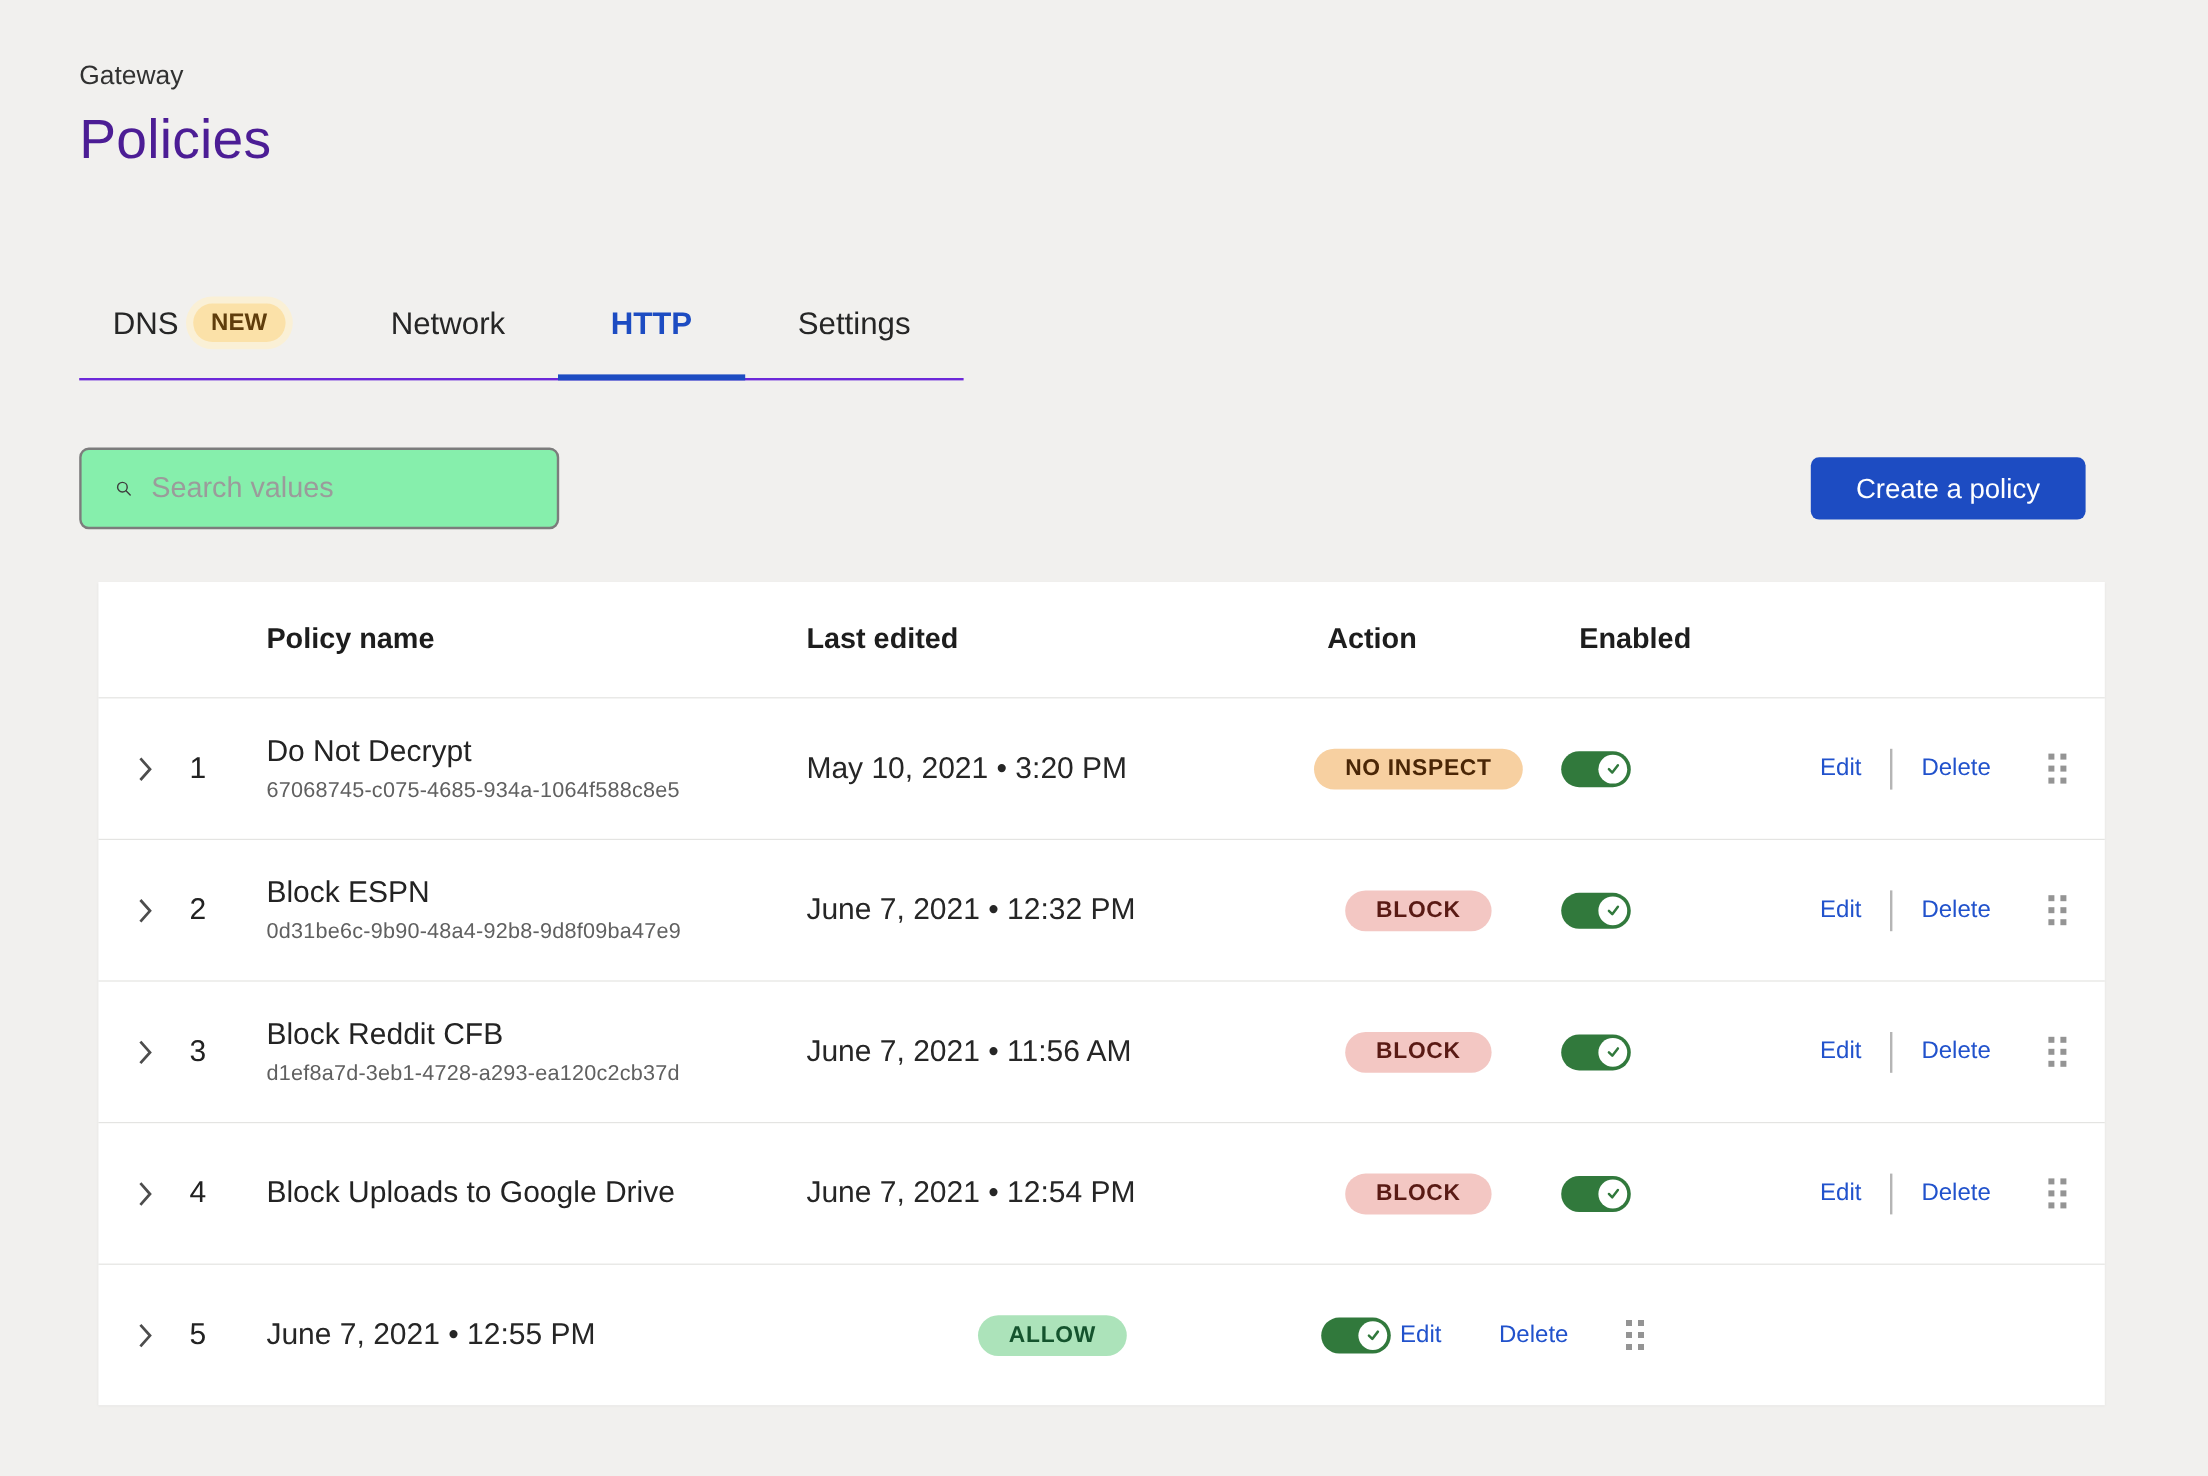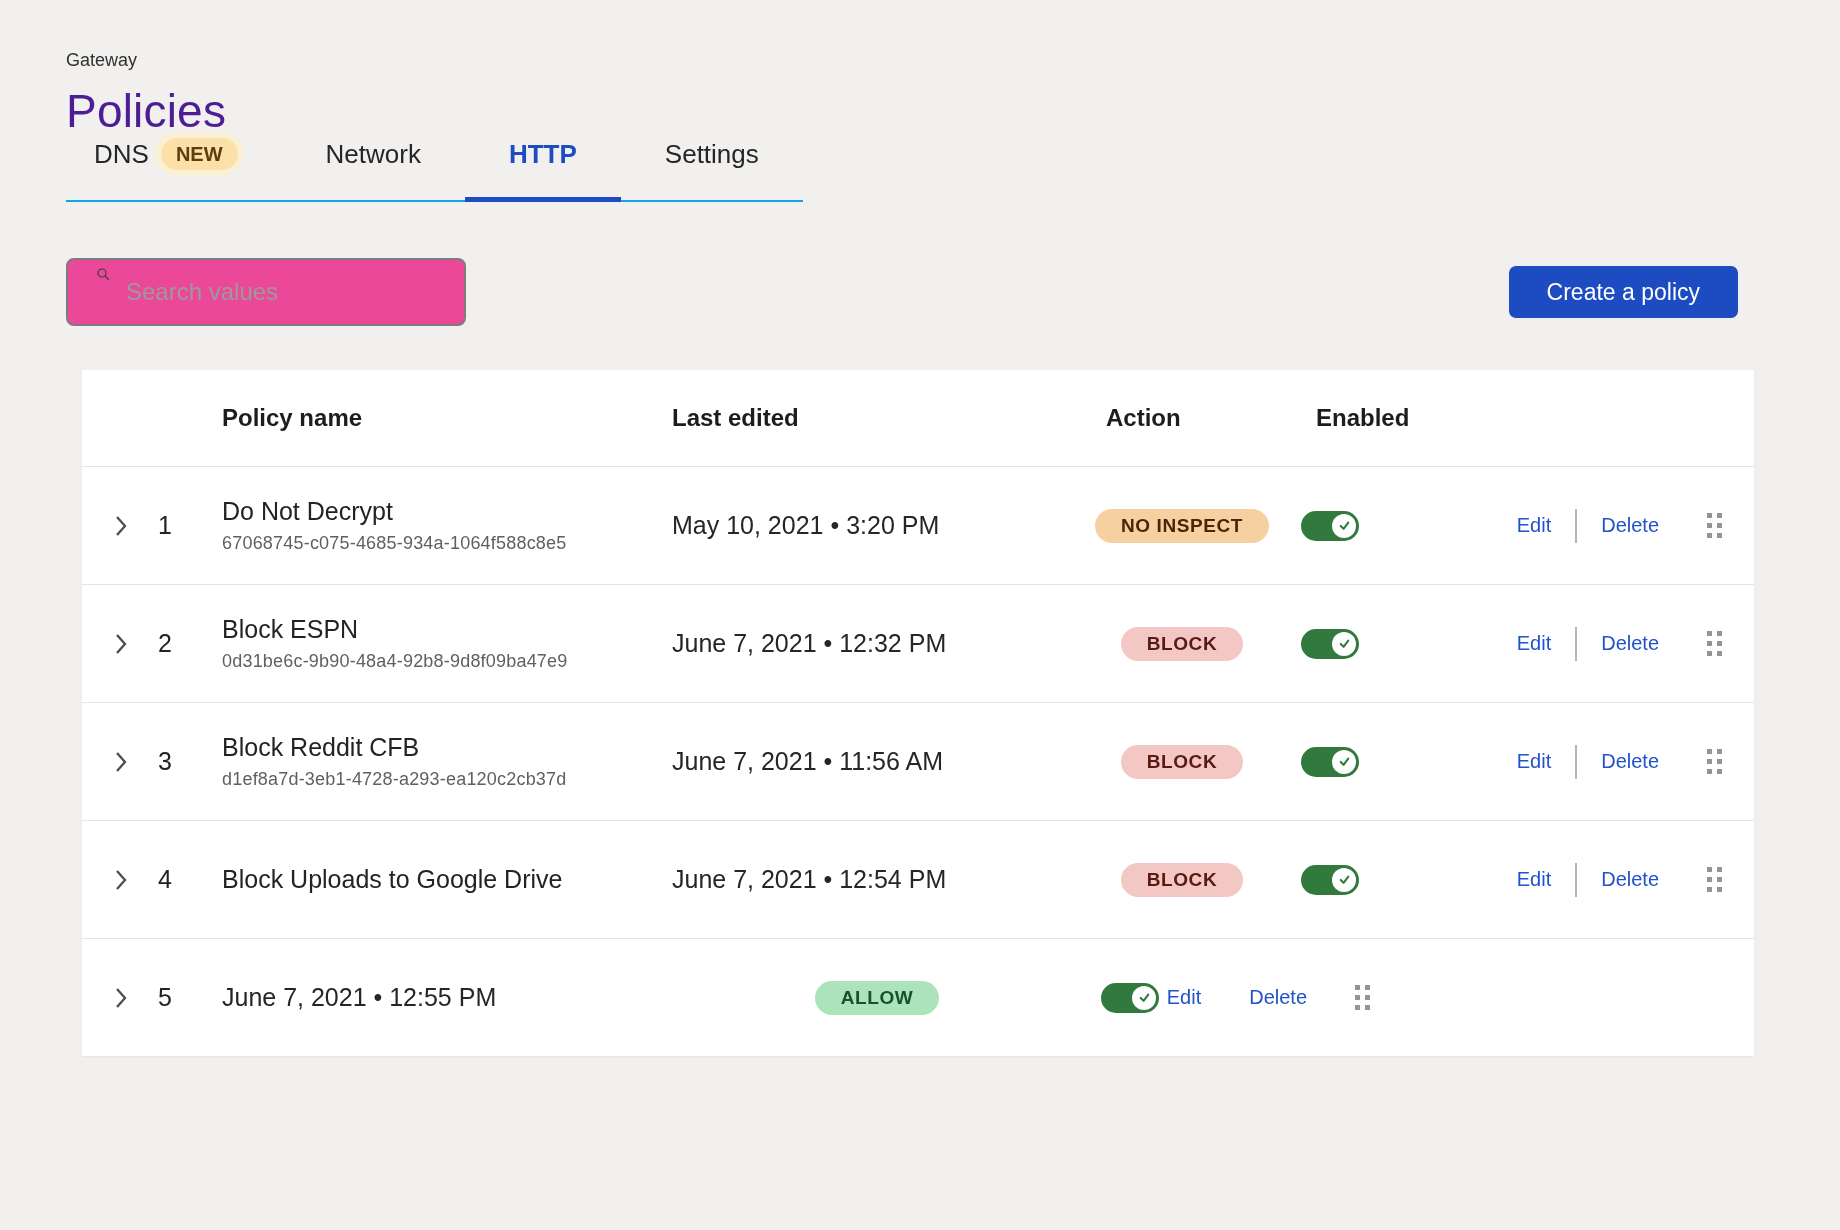--- a/index.html
+++ b/index.html
@@ -5,37 +5,37 @@
   * { box-sizing: border-box; margin: 0; padding: 0; }
   html,body { width:1840px; height:1230px; overflow:hidden; }
   body {
     background:#f1f0ee;
     font-family:"Liberation Sans", sans-serif;
     color:#1f1f1f;
   }
   .content { padding-left:66px; width:1738px; }
 
   
-  .eyebrow { margin-top:50px; font-size:18px; color:#313131; }
+  .eyebrow { margin-top:50px; font-size:22px; color:#313131; }
   h1.page-title { margin-top:13px; font-size:46px; font-weight:400; color:#4c1d95; letter-spacing:.2px; }
 
   
-  .tabs { display:inline-flex; align-items:flex-end; border-bottom:2px solid #0ea5e9; }
+  .tabs { margin-top:110px; display:inline-flex; align-items:flex-end; border-bottom:2px solid #6d28d9; }
   .tab { position:relative; display:inline-flex; align-items:center; gap:12px;
          padding:0 44px 30px; font-size:26px; color:#262626; cursor:pointer; line-height:32px; }
   .tab:first-child { padding-left:28px; }
   .tab.active { color:#1d4cc2; font-weight:700; }
   .tab.active::after { content:""; position:absolute; left:0; right:0; bottom:-2px; height:5px; background:#1d4cc2; }
   .new-badge { background:#fbe1a8; color:#5f3d0c; font-size:20px; font-weight:700;
                padding:6px 15px; border-radius:18px; box-shadow:0 0 0 6px #faf0d6; line-height:20px; }
 
   
   .toolbar { margin-top:56px; width:1672px; display:flex; justify-content:space-between; align-items:center; }
-  .search-box { width:400px; height:68px; background:#ec4899; border:2px solid #7c7c7c; border-radius:8px;
-                display:flex; padding:0 28px; gap:16px; }
+  .search-box { width:400px; height:68px; background:#86efac; border:2px solid #7c7c7c; border-radius:8px;
+                display:flex; align-items:center; padding:0 28px; gap:16px; }
   .search-box input { border:none; outline:none; flex:1; font-size:24px; font-family:inherit; color:#222; background:transparent; }
   .search-box input::placeholder { color:#9b9b9b; }
   .btn-primary { height:52px; padding:0 38px; background:#1d4cc2; color:#fff; border:none; border-radius:7px;
                  font-size:23px; font-weight:500; font-family:inherit; cursor:pointer; }
 
   
   .card { margin-top:44px; width:1672px; background:#fff; box-shadow:0 1px 2px rgba(0,0,0,.05);margin-left:16px; }
   .grid-row { display:grid; grid-template-columns:76px 64px 450px 410px 200px 120px 1fr; align-items:center; }
   .thead { height:96px; font-weight:700; font-size:24px; color:#1d1d1d; }
   .th-action { padding-left:24px; }

